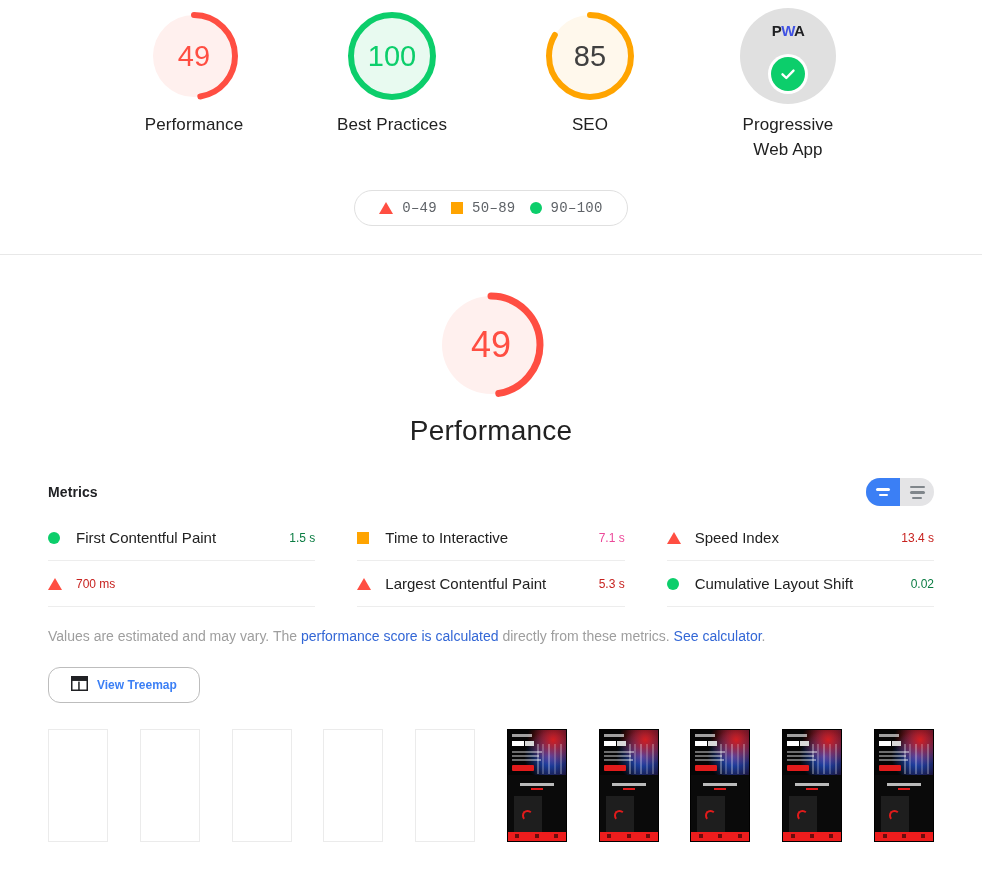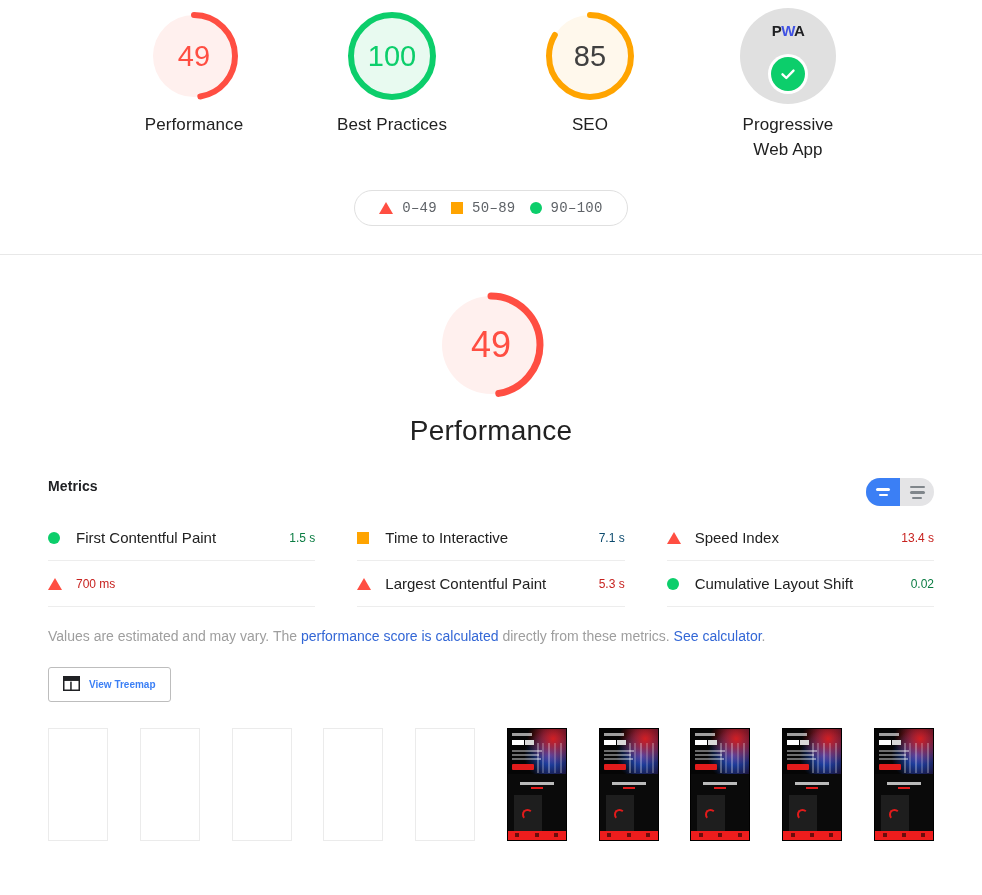--- a/index.html
+++ b/index.html
@@ -136,21 +136,21 @@
     margin-top: 14px;
     font-size: 28px;
     color: #212121;
     font-weight: normal;
     letter-spacing: .2px;
   }
 
   
   .metrics-block { padding: 0 48px; margin-top: 31px; }
   .metrics-topbar {
-    display: flex; justify-content: space-between;
+    display: flex; align-items: center; justify-content: space-between;
     height: 28px;
     gap: 17px;
   }
   .metrics-title {
     font-size: 14px; font-weight: bold; color: #202124;
     letter-spacing: .1px;
   }
   .toggle {
     display: flex;
     border-radius: 16px;
@@ -189,40 +189,40 @@
     width: 0; height: 0;
     border-left: 7px solid transparent;
     border-right: 7px solid transparent;
     border-bottom: 12px solid #ff4e42;
   }
   .m-square { width: 12px; height: 12px; background: #ffa400; }
   .m-circle { width: 12px; height: 12px; border-radius: 50%; background: #0cce6b; }
   .metric-name { flex: 1; color: #212121; }
   .metric-value { font-size: 12px; }
   .v-fail { color: #c7221f; }
-  .v-avg  { color: #0c4a6e; }
+  .v-avg  { color: #ec4899; }
   .v-pass { color: #0a7c42; }
 
   .disclaimer {
     margin-top: 20px;
     font-size: 14px;
     color: #9e9e9e;
     line-height: 1.4;
   }
   .disclaimer a { color: #3367d6; text-decoration: none; }
 
   .treemap-row { margin-top: 20px; }
   .treemap-btn {
     display: inline-flex; align-items: center; gap: 9px;
     border: 1px solid #bdbdbd;
-    border-radius: 3px;
+    border-radius: 12px;
     background: #fff;
-    padding: 8px 14px;
+    padding: 8px 22px;
     cursor: pointer;
-    font-size: 10px;
+    font-size: 12px;
     font-weight: bold;
     color: #3b7ff5;
     font-family: "Liberation Sans", sans-serif;
   }
 
   
   .filmstrip {
     display: flex;
     justify-content: space-between;
     padding: 0 48px;

